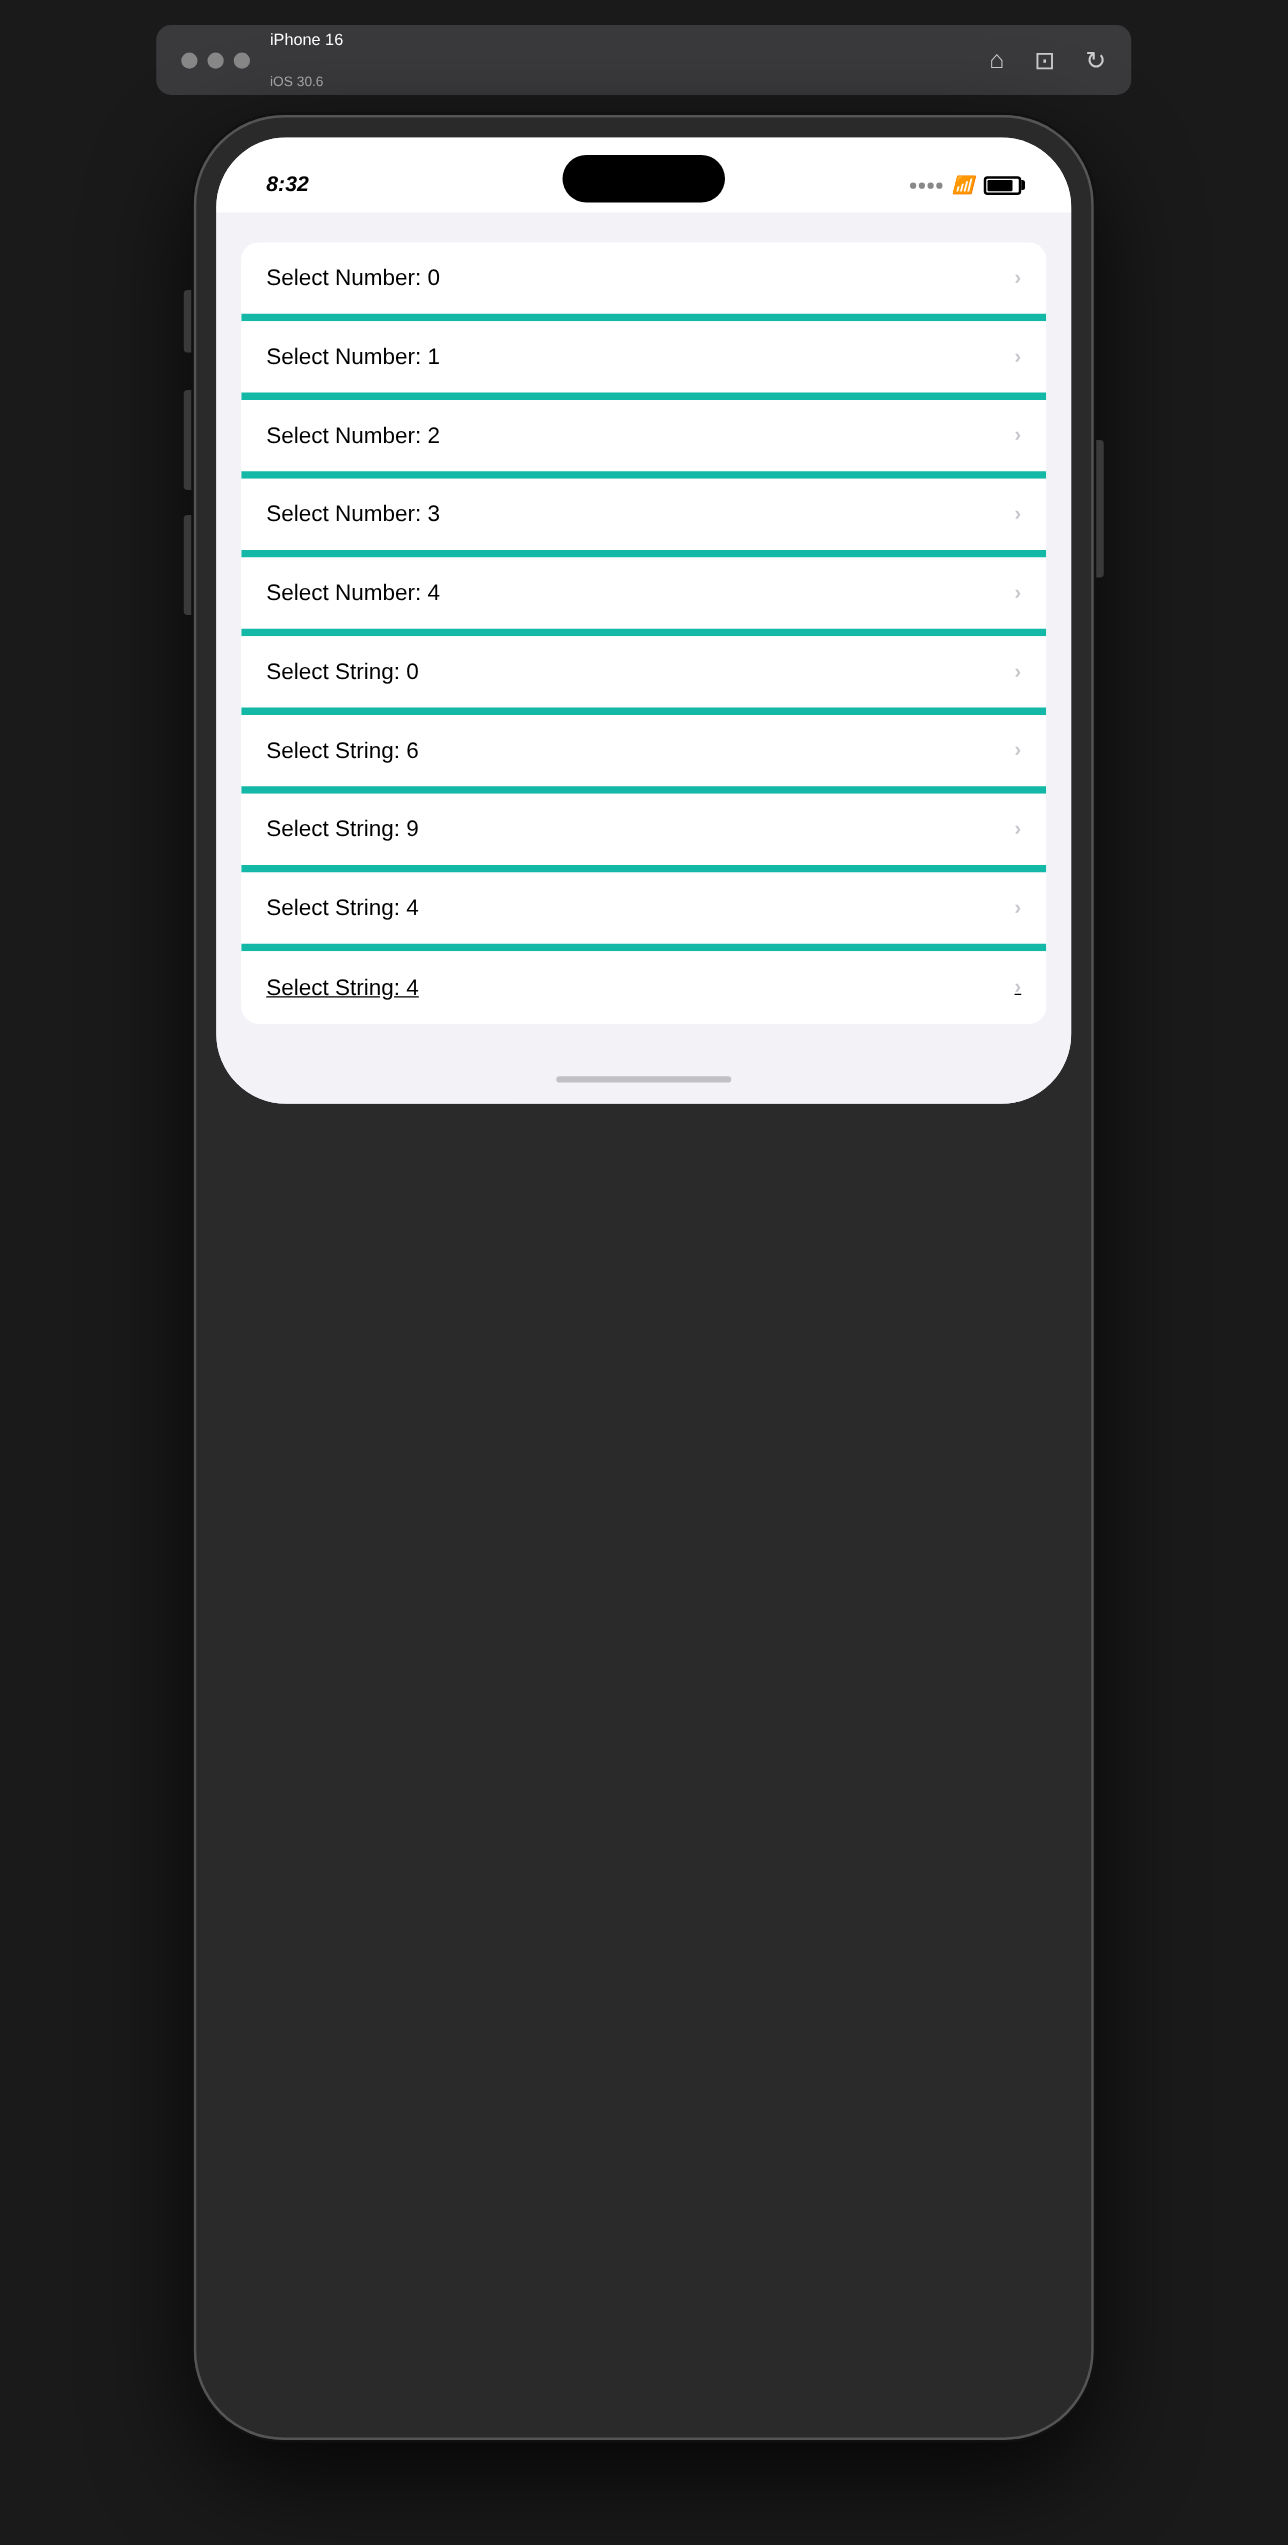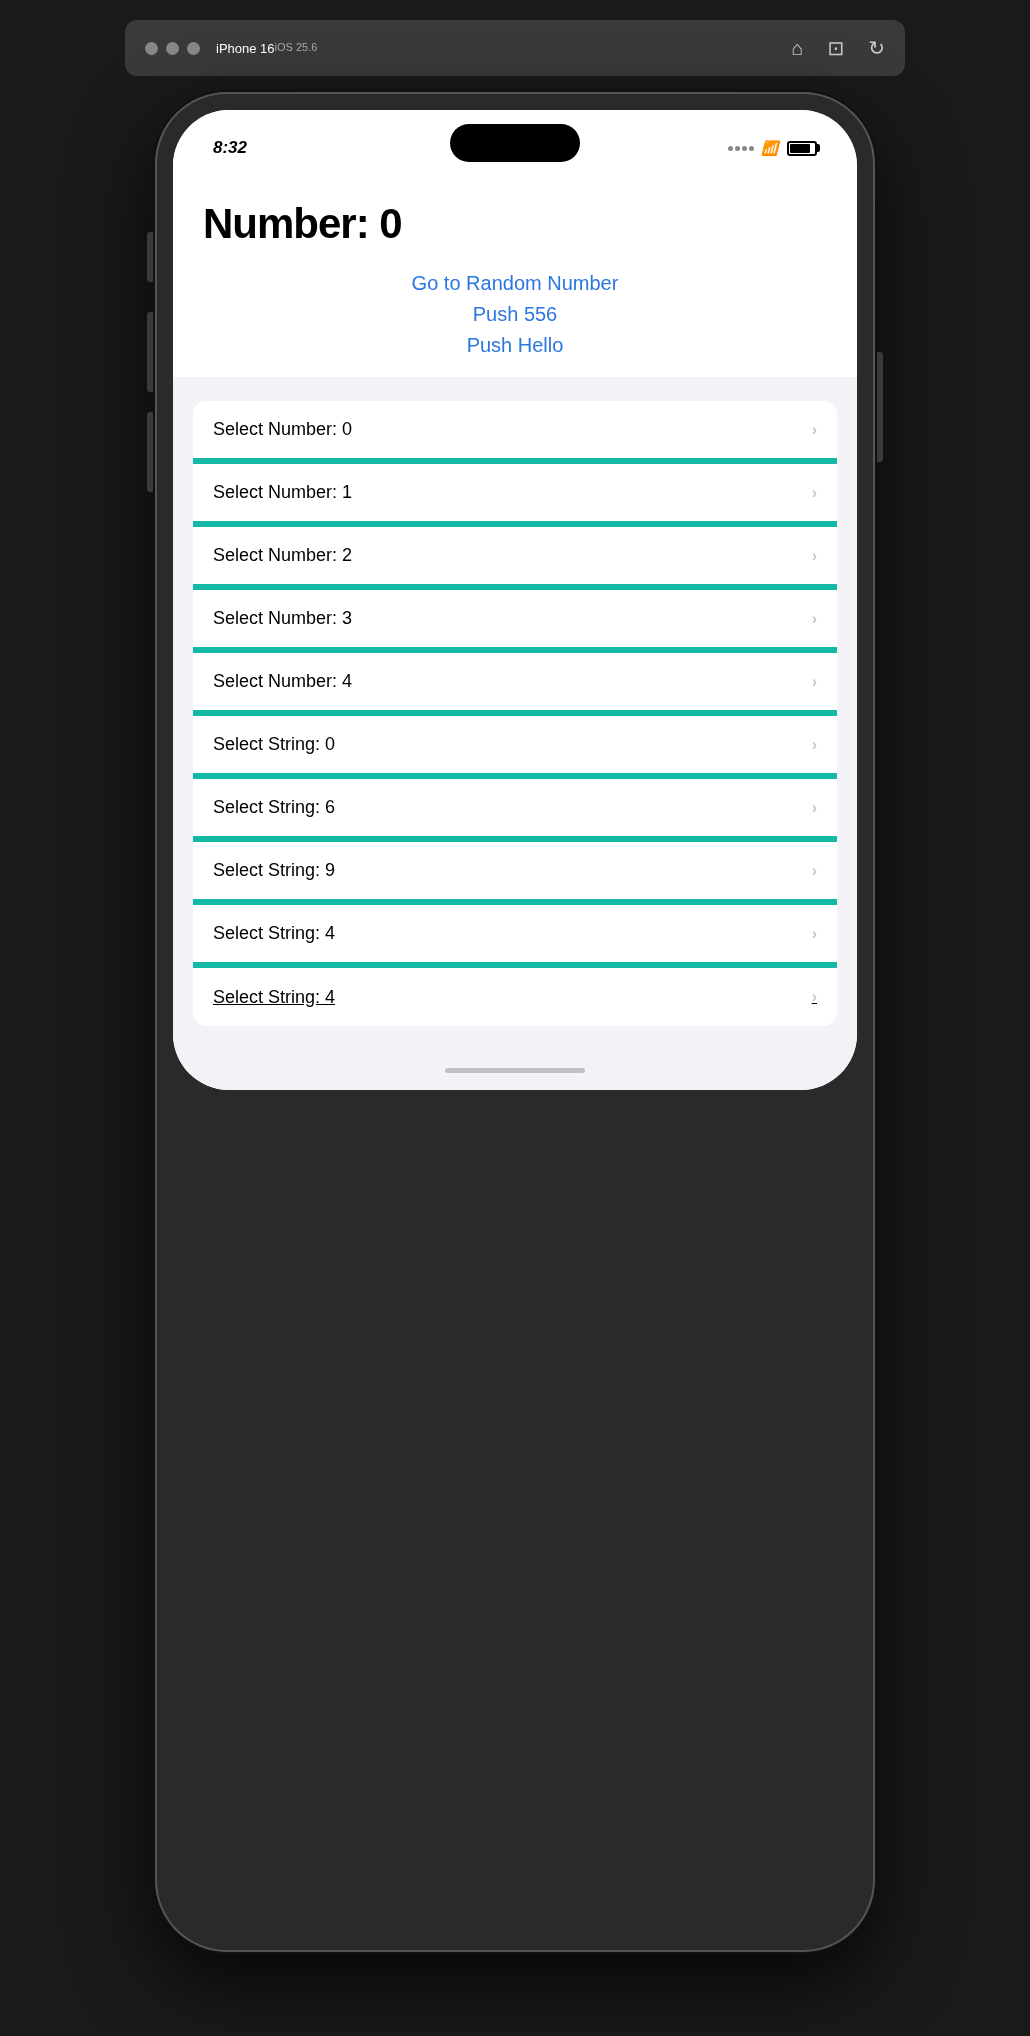--- a/index.html
+++ b/index.html
@@ -41,21 +41,22 @@
 
     .traffic-light {
       width: 13px;
       height: 13px;
       border-radius: 50%;
       background: #888;
     }
 
     .device-info {
       display: flex;
-      flex-direction: row;
+      flex-direction: column;
+      gap: 21px;
     }
 
     .device-name {
       color: #ffffff;
       font-size: 13px;
       font-weight: 500;
     }
 
     .device-os {
       color: #aaaaaa;
@@ -306,21 +307,21 @@
 
 <div class="simulator-toolbar">
   <div class="toolbar-left">
     <div class="traffic-lights">
       <div class="traffic-light"></div>
       <div class="traffic-light"></div>
       <div class="traffic-light"></div>
     </div>
     <div class="device-info">
       <span class="device-name">iPhone 16</span>
-      <span class="device-os">iOS 25.6</span>
+      <span class="device-os">iOS 30.6</span>
     </div>
   </div>
   <div class="toolbar-right">
     <span class="toolbar-icon">⌂</span>
     <span class="toolbar-icon">⊡</span>
     <span class="toolbar-icon">↻</span>
   </div>
 </div>
 
 <div class="iphone-frame">
@@ -342,28 +343,20 @@
           <div class="signal-dot"></div>
           <div class="signal-dot"></div>
         </div>
         <span class="wifi-icon">📶</span>
         <div class="battery-icon">
           <div class="battery-fill"></div>
         </div>
       </div>
     </div>
 
-    <div class="content-area">
-      <h1 class="page-title">Number: 0</h1>
-      <div class="action-links">
-        <a class="action-link">Go to Random Number</a>
-        <a class="action-link">Push 556</a>
-        <a class="action-link">Push Hello</a>
-      </div>
-    </div>
 
     <div class="list-section">
       <div class="list-container">
 
       <div class="list-item">
       <span class="list-item-label">Select Number: 0</span>
       <span class="chevron-icon">›</span>
     </div>
           <div class="list-item">
       <span class="list-item-label">Select Number: 1</span>

